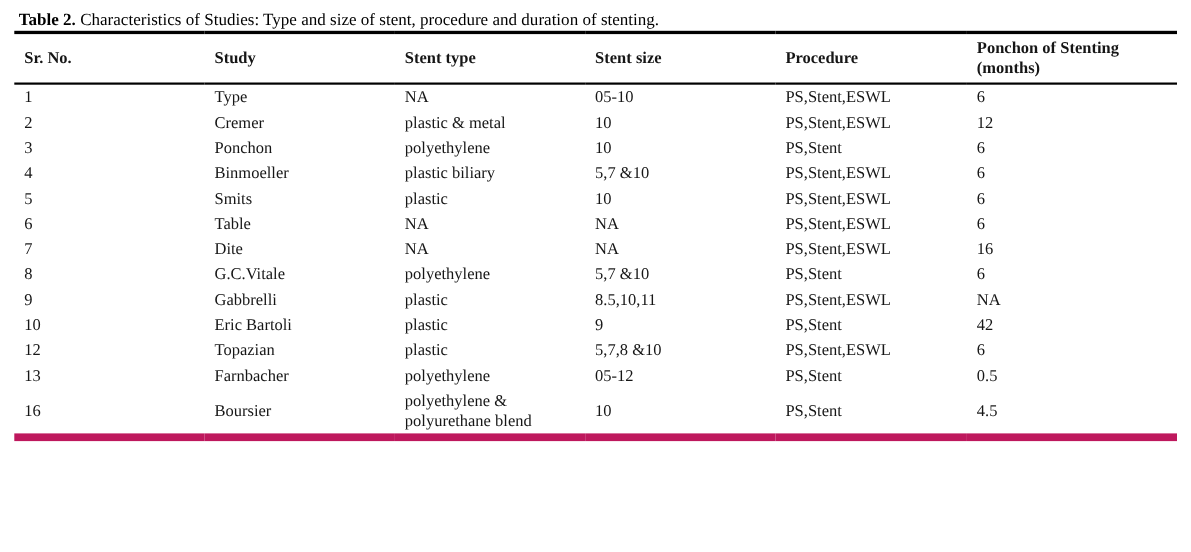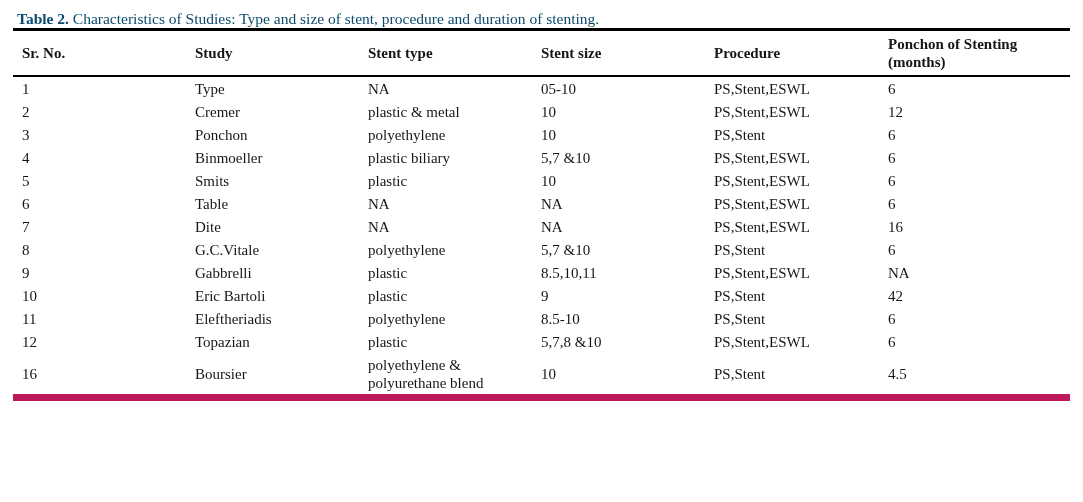--- a/index.html
+++ b/index.html
@@ -12,21 +12,21 @@
     font-family: "Liberation Serif", "DejaVu Serif", serif;
     color: #161616;
     overflow: hidden;
   }
   .caption {
     position: absolute;
     left: 17px;
     top: 9px;
     font-size: 15.5px;
     line-height: 20px;
-    color: #0c4a6e;
+    color: #000000;
     white-space: nowrap;
   }
   .caption .caption-label {
     font-weight: bold;
   }
   table.study-table {
     position: absolute;
     left: 13px;
     top: 28px;
     width: 1057px;
@@ -157,34 +157,34 @@
         </tr>
         <tr>
           <td>10</td>
           <td>Eric Bartoli</td>
           <td>plastic</td>
           <td>9</td>
           <td>PS,Stent</td>
           <td>42</td>
         </tr>
         <tr>
-          <td>11</td>
-          <td>Eleftheriadis</td>
-          <td>polyethylene</td>
-          <td>8.5-10</td>
-          <td>PS,Stent</td>
-          <td>6</td>
-        </tr>
-        <tr>
           <td>12</td>
           <td>Topazian</td>
           <td>plastic</td>
           <td>5,7,8 &amp;10</td>
           <td>PS,Stent,ESWL</td>
           <td>6</td>
+        </tr>
+        <tr>
+          <td>13</td>
+          <td>Farnbacher</td>
+          <td>polyethylene</td>
+          <td>05-12</td>
+          <td>PS,Stent</td>
+          <td>0.5</td>
         </tr>
         <tr>
           <td>16</td>
           <td>Boursier</td>
           <td>polyethylene &amp; polyurethane blend</td>
           <td>10</td>
           <td>PS,Stent</td>
           <td>4.5</td>
         </tr>
       </tbody>

